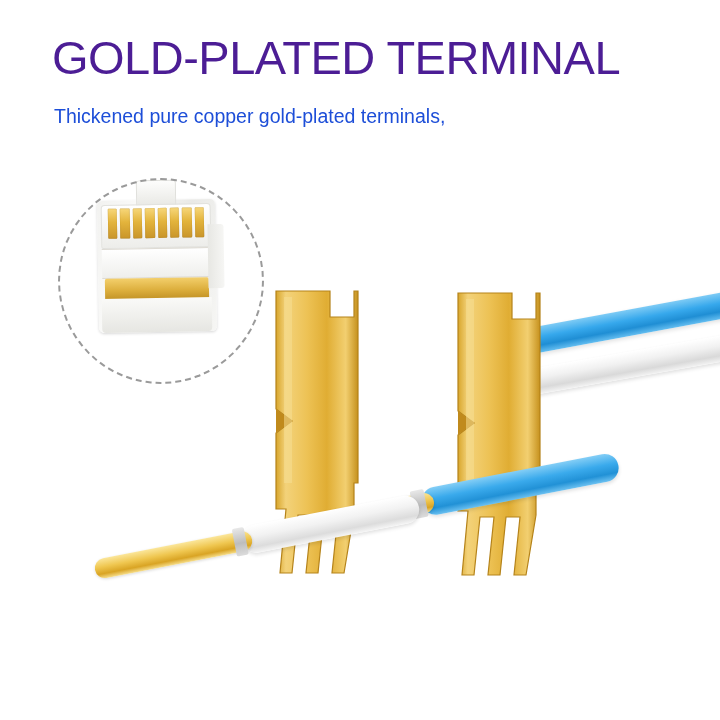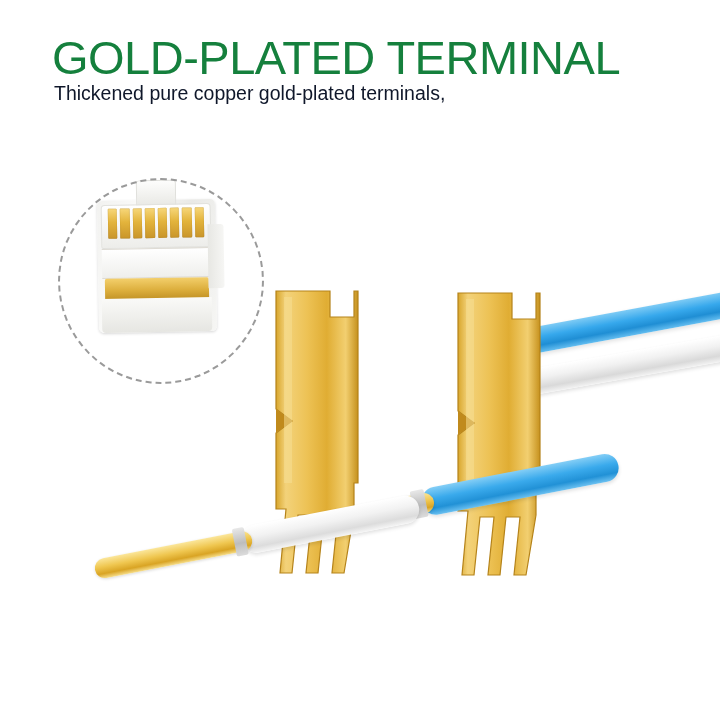--- a/index.html
+++ b/index.html
@@ -19,31 +19,31 @@
   }
 
   
   #headline {
     position: absolute;
     left: 52px;
     top: 34px;
     font-size: 47px;
     line-height: 1.0;
     letter-spacing: -0.5px;
-    color: #15803d;
+    color: #4c1d95;
     font-weight: 400;
     white-space: nowrap;
   }
   #subline {
     position: absolute;
     left: 54px;
-    top: 80px;
+    top: 103px;
     font-size: 19.5px;
     line-height: 1.35;
-    color: #0f172a;
+    color: #1d4ed8;
     white-space: nowrap;
   }
   #subline div { white-space: nowrap; }
 
   
   #inset-circle {
     position: absolute;
     left: 58px;
     top: 178px;
     width: 206px;

